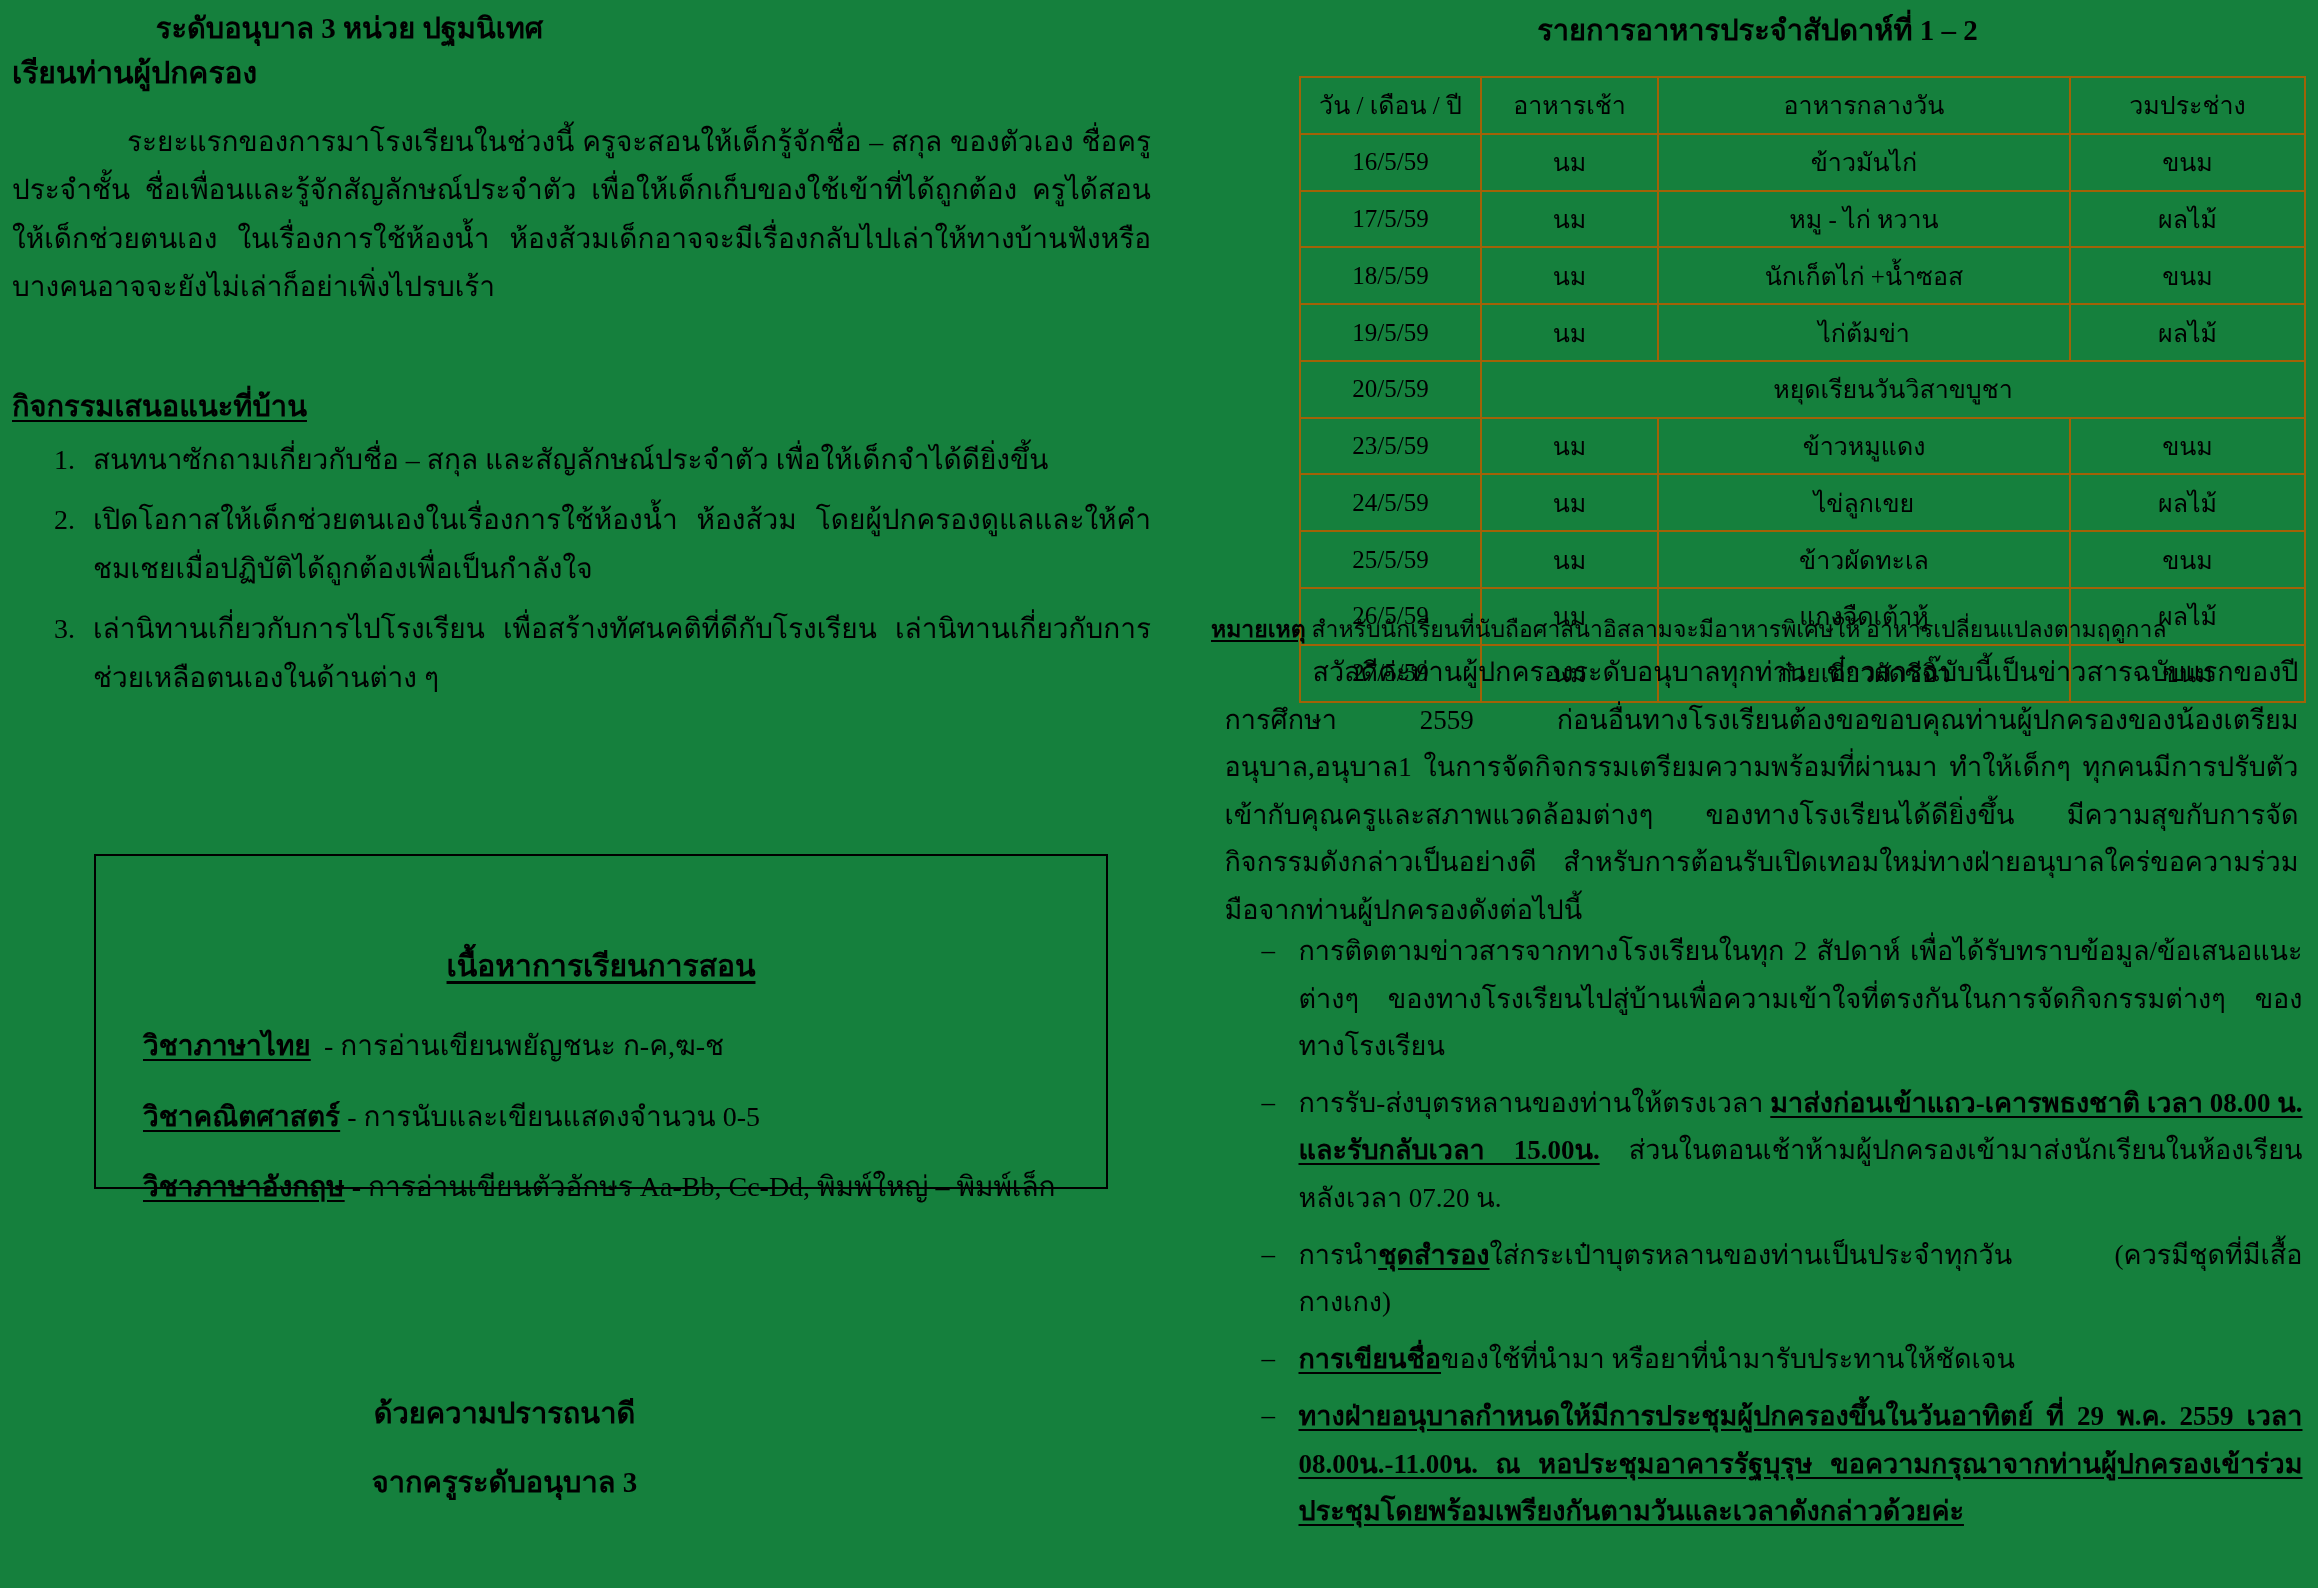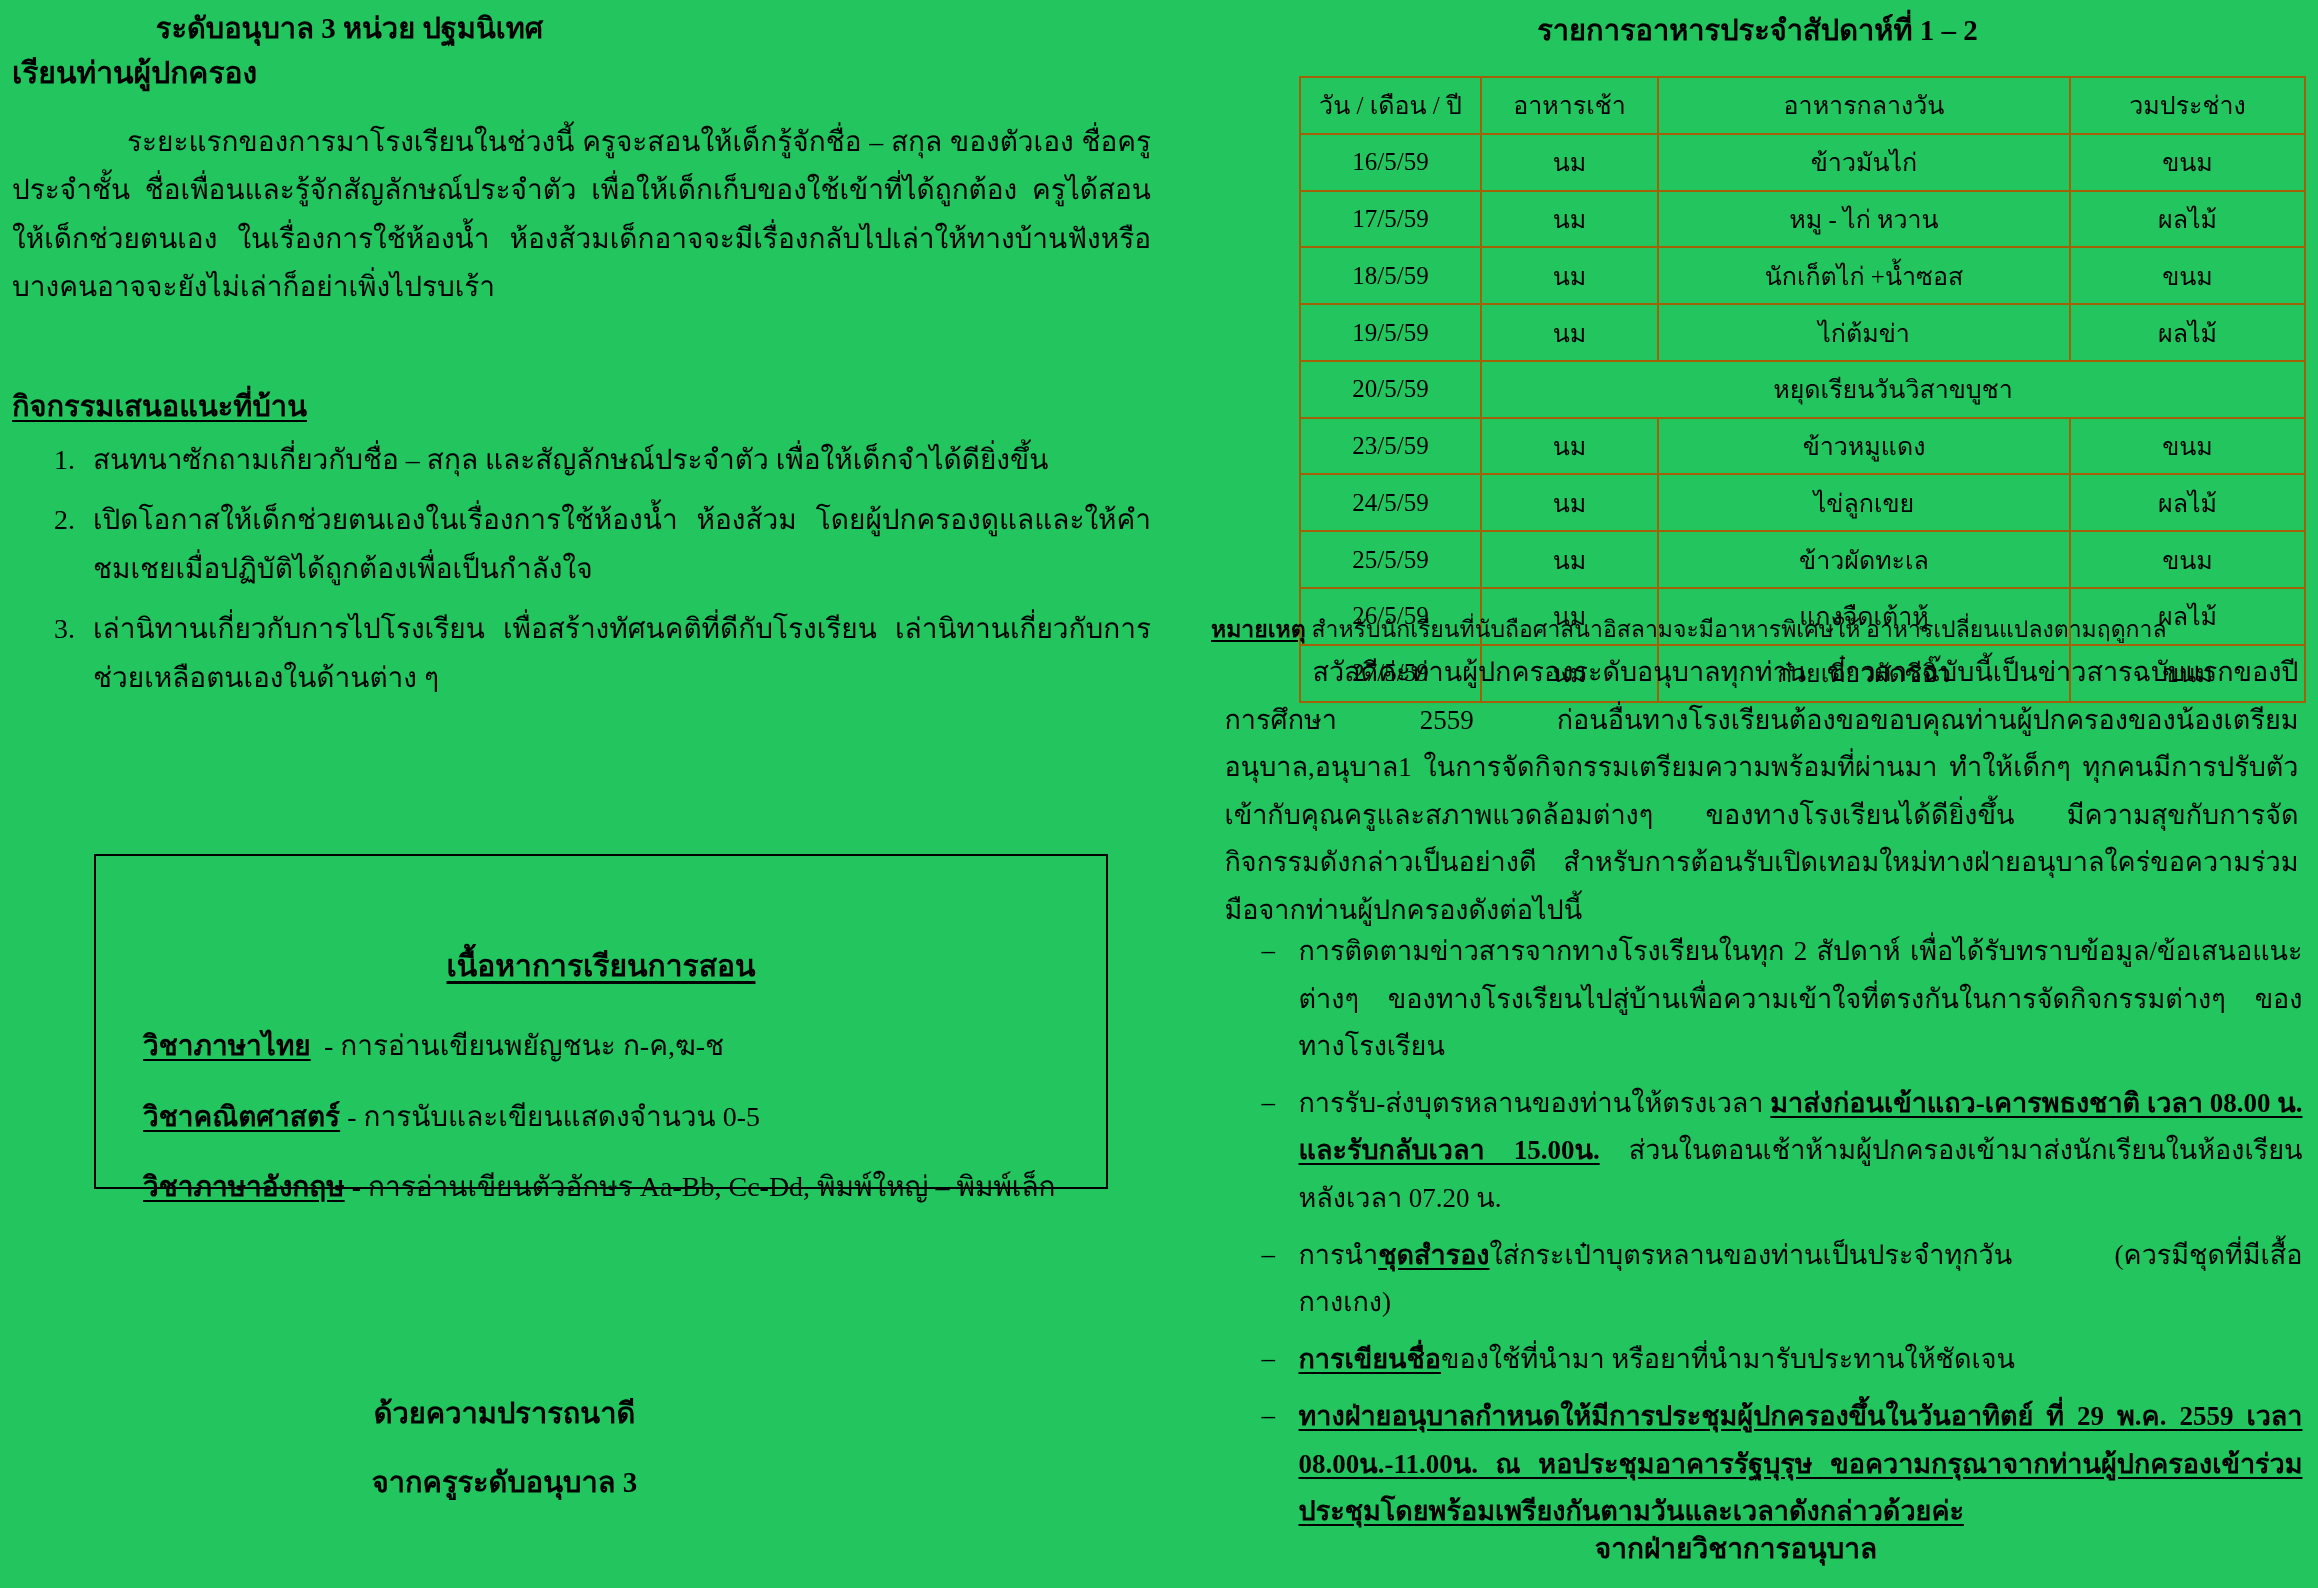--- a/index.html
+++ b/index.html
@@ -9,21 +9,21 @@
     background: #ffffff;
   }
   body {
     font-family: "Liberation Serif", "DejaVu Serif", serif;
     color: #000000;
   }
   .page {
     position: relative;
     width: 2319px;
     height: 1588px;
-    background: #22c55e;
+    background: #15803d;
     overflow: hidden;
     box-sizing: border-box;
   }
 
   
   .col-left {
     position: absolute;
     left: 12px;
     top: 0px;
     width: 1147px;
@@ -398,17 +398,16 @@
         <span class="dash">–</span>
         <span class="ub">การเขียนชื่อ</span><span>ของใช้ที่นำมา หรือยาที่นำมารับประทานให้ชัดเจน</span>
       </li>
 
       <li>
         <span class="dash">–</span>
         <span class="ub">ทางฝ่ายอนุบาลกำหนดให้มีการประชุมผู้ปกครองขึ้นในวันอาทิตย์ ที่ 29 พ.ค. 2559 เวลา 08.00น.-11.00น.  ณ หอประชุมอาคารรัฐบุรุษ ขอความกรุณาจากท่านผู้ปกครองเข้าร่วมประชุมโดยพร้อมเพรียงกันตามวันและเวลาดังกล่าวด้วยค่ะ</span>
       </li>
     </ul>
 
-    <div class="r-signoff">จากฝ่ายวิชาการอนุบาล</div>
   </div>
 
 </div>
 
 
 </body></html>

